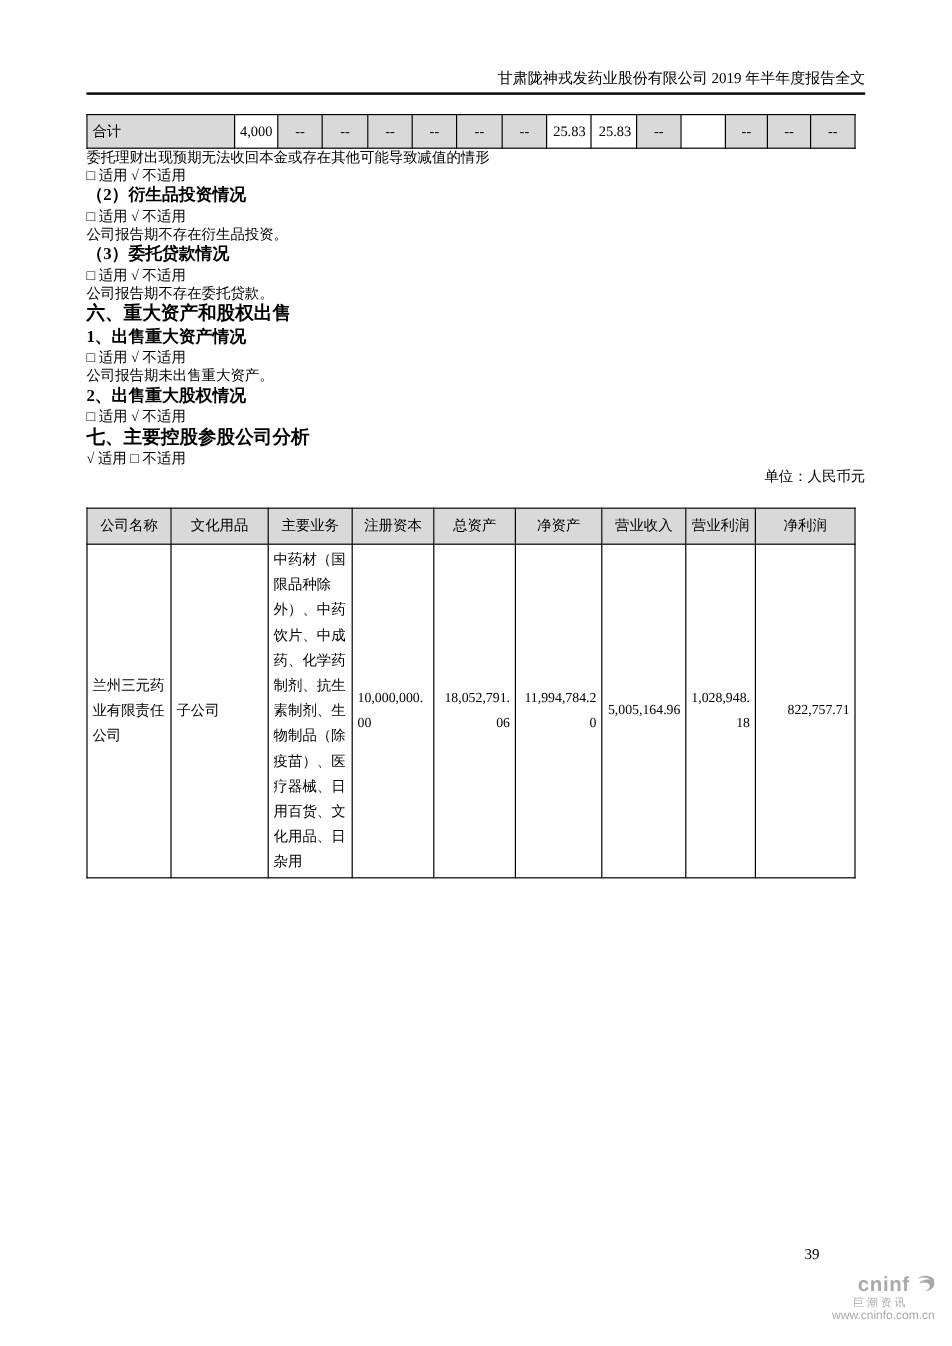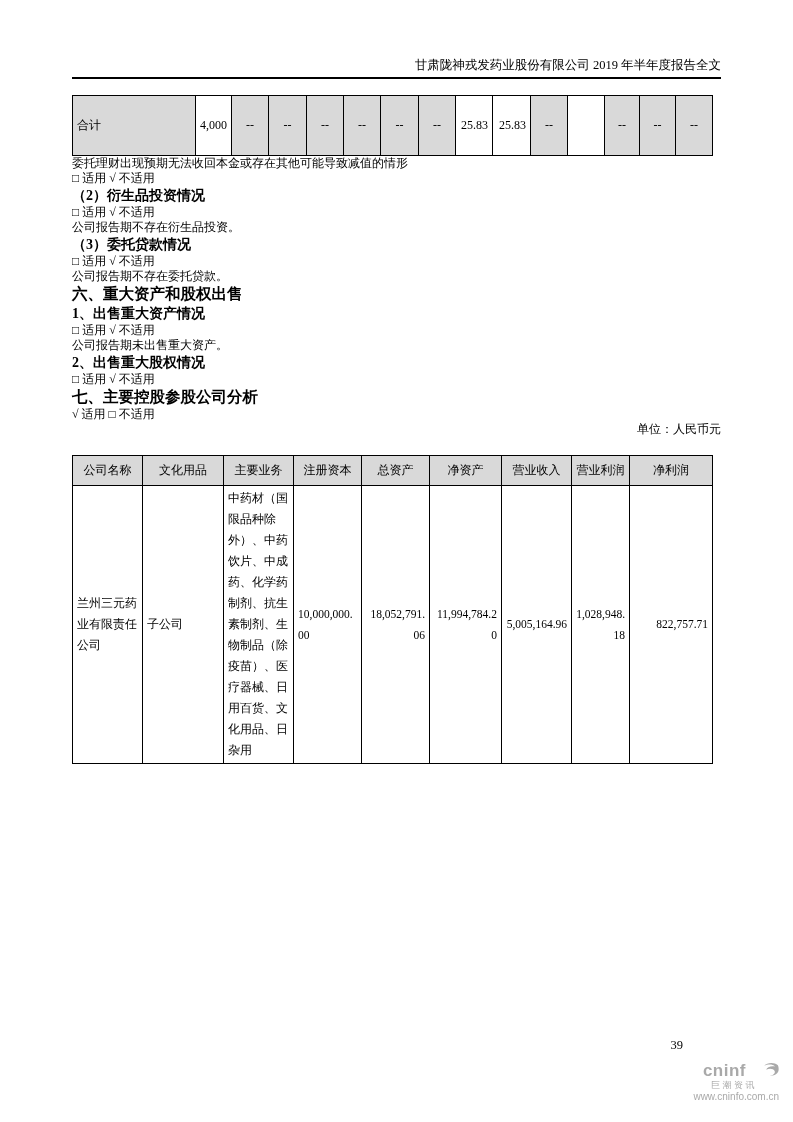--- a/index.html
+++ b/index.html
@@ -23,21 +23,21 @@
     border-bottom:2px solid #000;
     text-align:right;
     font-size:12.5px;
     line-height:16px;
   }
   table{border-collapse:collapse;table-layout:fixed;}
   .t1{width:640px;margin-top:16px;font-size:12px;}
   .t1 td{
     border:1.5px solid #000;
     height:25px;
-    padding:17px 4px;
+    padding:1px 4px;
     overflow:hidden;
     white-space:nowrap;
   }
   .shade{background:var(--shade,#d9d9d9);}
   .al{text-align:left;}
   .ar{text-align:right;}
   .ac{text-align:center;}
   p.body{font-size:12px;line-height:15px;margin:0;}
   h2.sec{font-size:15.5px;line-height:20px;margin:0;font-weight:bold;}
   h3.sec{font-size:14px;line-height:19px;margin:0;font-weight:bold;}
@@ -75,21 +75,21 @@
   }
   .cninf{
     position:absolute;
     right:14px;
     bottom:8px;
     text-align:right;
     color:var(--logo-gray,#a9a9a9);
     font-family:"Liberation Sans","DejaVu Sans",sans-serif;
     line-height:1;
   }
-  .cninf .brand-line{display:flex;align-items:center;justify-content:flex-end;gap:14px;}
+  .cninf .brand-line{display:flex;align-items:center;justify-content:flex-end;gap:2px;}
   .cninf .brand{font-size:17px;font-weight:bold;letter-spacing:0.5px;}
   .cninf .sub{font-size:9px;letter-spacing:2.5px;margin-top:1px;margin-right:22px;}
   .cninf .url{font-size:10px;margin-top:2px;}
 </style>
 </head>
 <body>
 
 <div class="page">
 
   <div class="doc-header">

